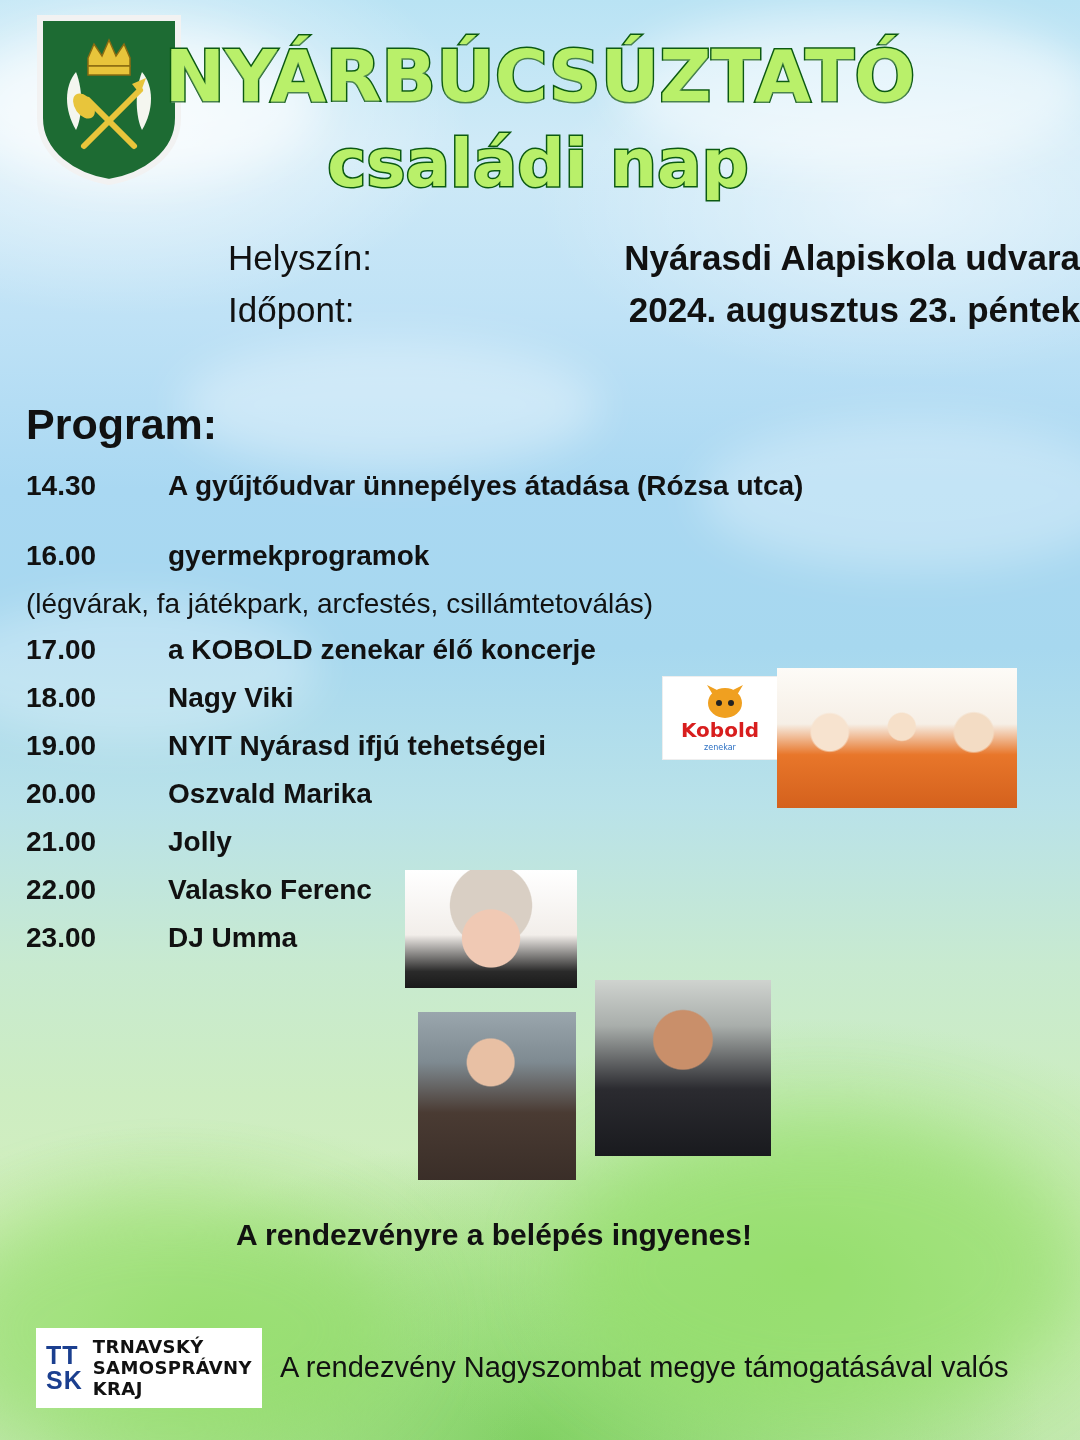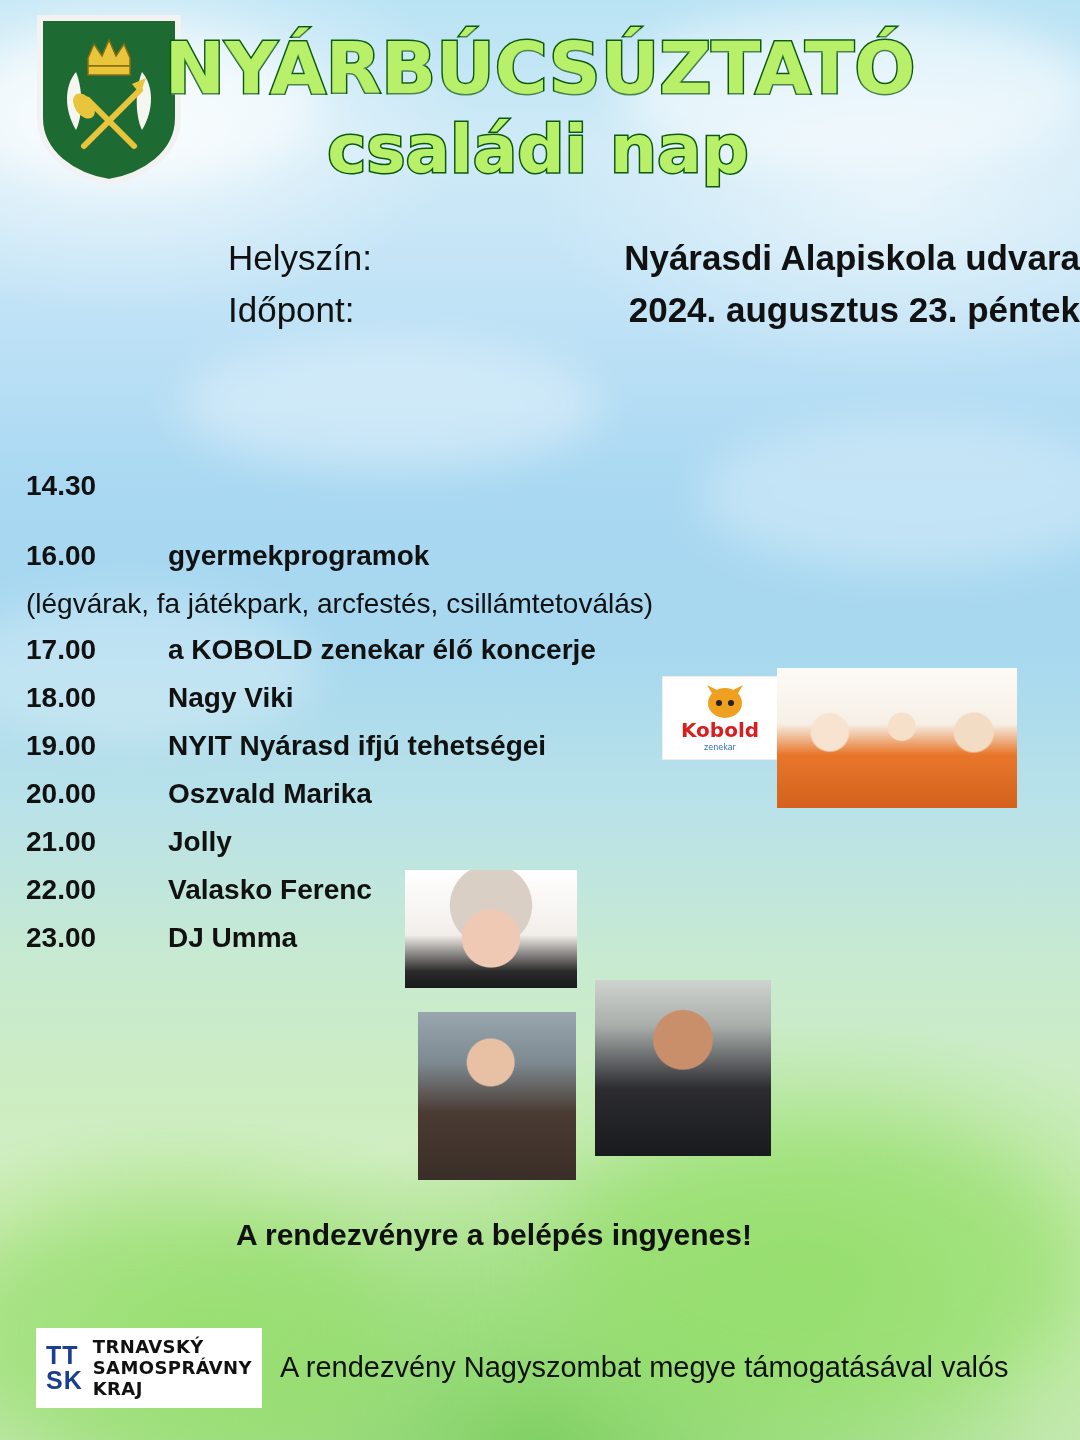--- a/index.html
+++ b/index.html
@@ -74,21 +74,21 @@
   }
   .title-main {
     font-family: "DejaVu Sans", sans-serif;
     font-weight: bold;
     font-size: 72px;
     line-height: 1.02;
     color: #b9f06a;
     -webkit-text-stroke: 3px #0c5a12;
     paint-order: stroke fill;
     letter-spacing: 0px;
-    margin: 8px;
+    margin: 16px;
     text-shadow: 0 2px 0 rgba(255,255,255,0.25);
   }
   .title-sub {
     font-family: "DejaVu Sans", sans-serif;
     font-weight: bold;
     font-size: 66px;
     line-height: 1.05;
     color: #b9f06a;
     -webkit-text-stroke: 3px #0c5a12;
     paint-order: stroke fill;
@@ -287,24 +287,26 @@
     <div class="meta-row">
       <span class="meta-label">Helyszín:</span>
       <span class="meta-value">Nyárasdi Alapiskola udvara</span>
     </div>
     <div class="meta-row">
       <span class="meta-label">Időpont:</span>
       <span class="meta-value">2024. augusztus 23. péntek</span>
     </div>
   </div>
 
+  <div class="program-title">Program:</div>
 
   <div class="program-list">
     <div class="prow gap">
       <span class="time">14.30</span>
+      <span class="what">A gyűjtőudvar ünnepélyes átadása (Rózsa utca)</span>
     </div>
 
     <div class="prow">
       <span class="time">16.00</span>
       <span class="what">gyermekprogramok</span>
     </div>
     <div class="note">(légvárak, fa játékpark, arcfestés, csillámtetoválás)</div>
 
     <div class="prow">
       <span class="time">17.00</span>

